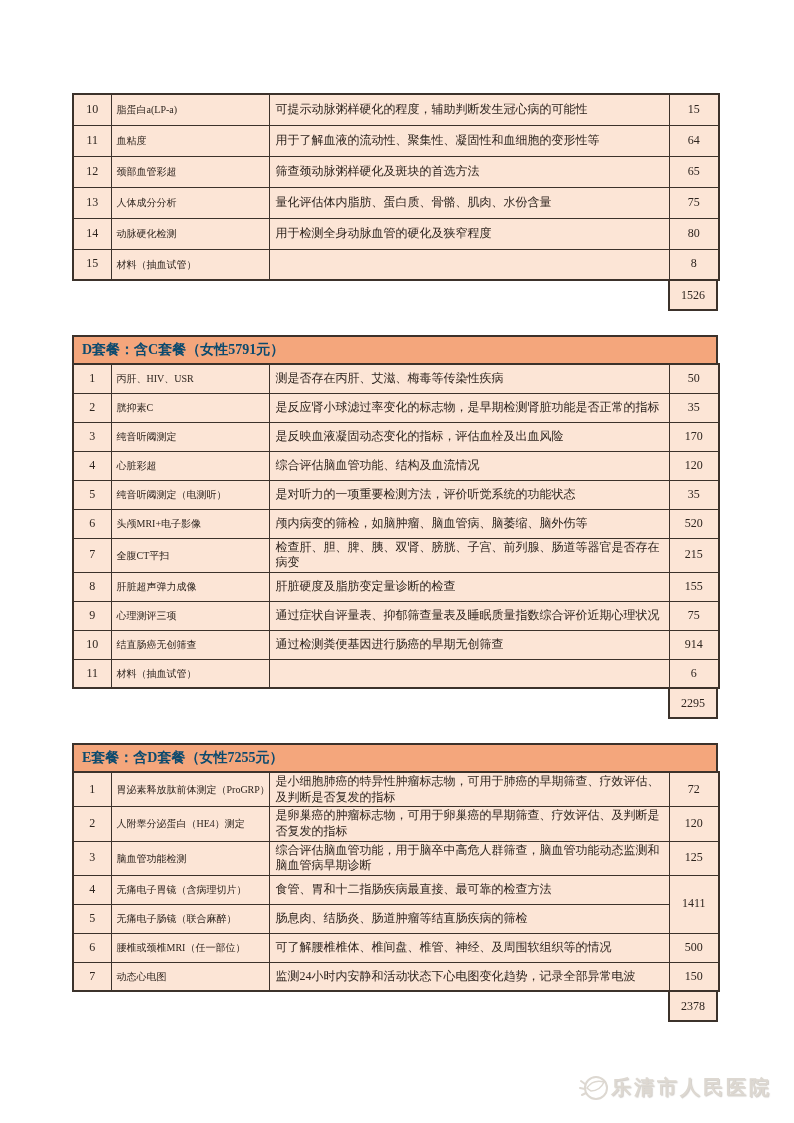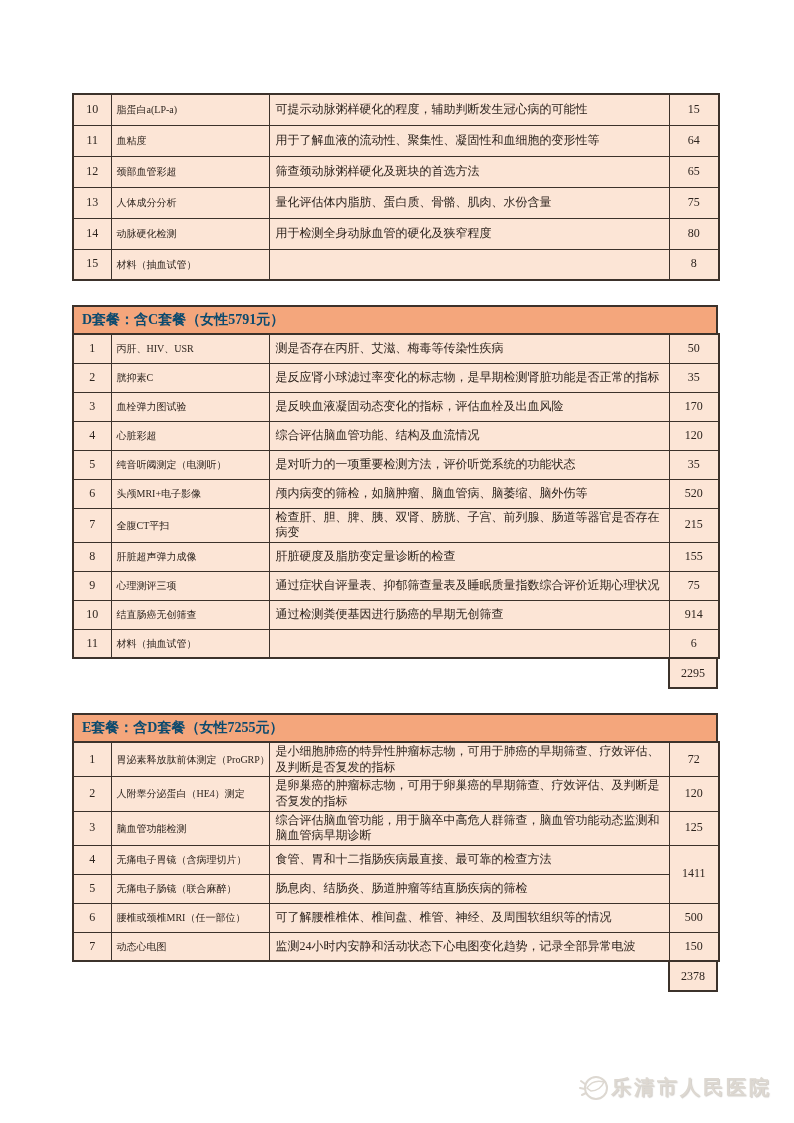--- a/index.html
+++ b/index.html
@@ -109,39 +109,42 @@
             <td class="price">80</td>
           </tr>
           <tr>
             <td class="no">15</td>
             <td class="name">材料（抽血试管）</td>
             <td class="desc"></td>
             <td class="price">8</td>
           </tr>
         </tbody>
     </table>
+    <div class="total-row">
+      <div class="total-box">1526</div>
+    </div>
 
     <div class="pkg-header">D套餐：含C套餐（女性5791元）</div>
     <table class="pkg" id="t1">
       <tbody id="rows-1">
           <tr>
             <td class="no">1</td>
             <td class="name">丙肝、HIV、USR</td>
             <td class="desc">测是否存在丙肝、艾滋、梅毒等传染性疾病</td>
             <td class="price">50</td>
           </tr>
           <tr>
             <td class="no">2</td>
             <td class="name">胱抑素C</td>
             <td class="desc">是反应肾小球滤过率变化的标志物，是早期检测肾脏功能是否正常的指标</td>
             <td class="price">35</td>
           </tr>
           <tr>
             <td class="no">3</td>
-            <td class="name">血栓弹力图试验</td>
+            <td class="name">纯音听阈测定</td>
             <td class="desc">是反映血液凝固动态变化的指标，评估血栓及出血风险</td>
             <td class="price">170</td>
           </tr>
           <tr>
             <td class="no">4</td>
             <td class="name">心脏彩超</td>
             <td class="desc">综合评估脑血管功能、结构及血流情况</td>
             <td class="price">120</td>
           </tr>
           <tr>

